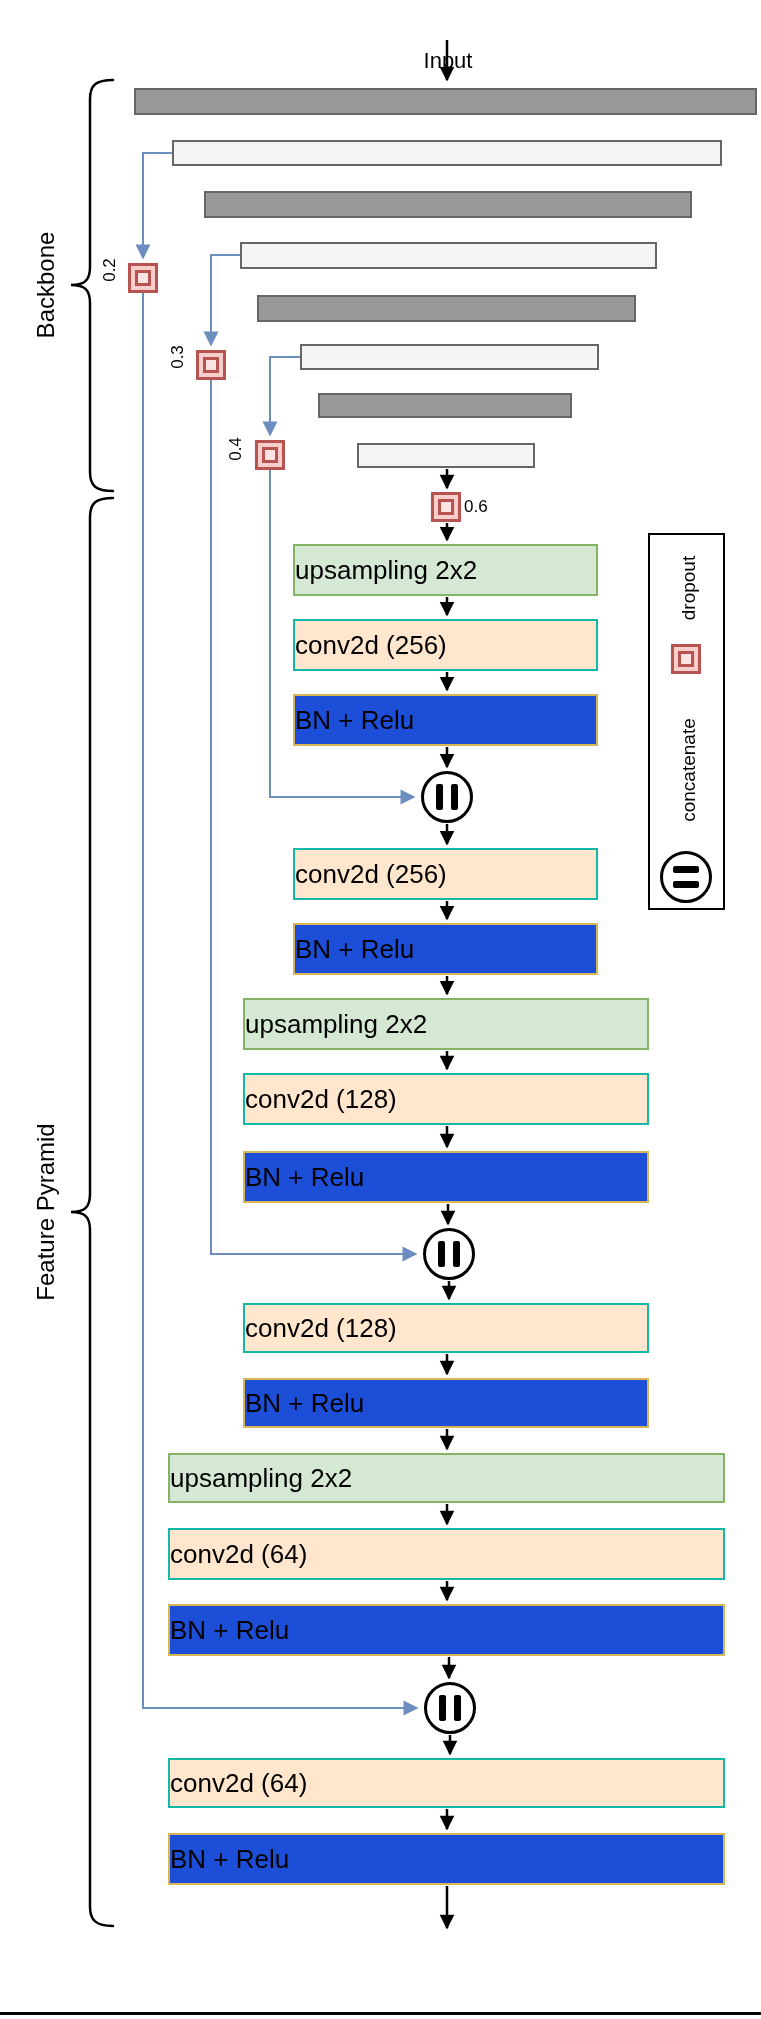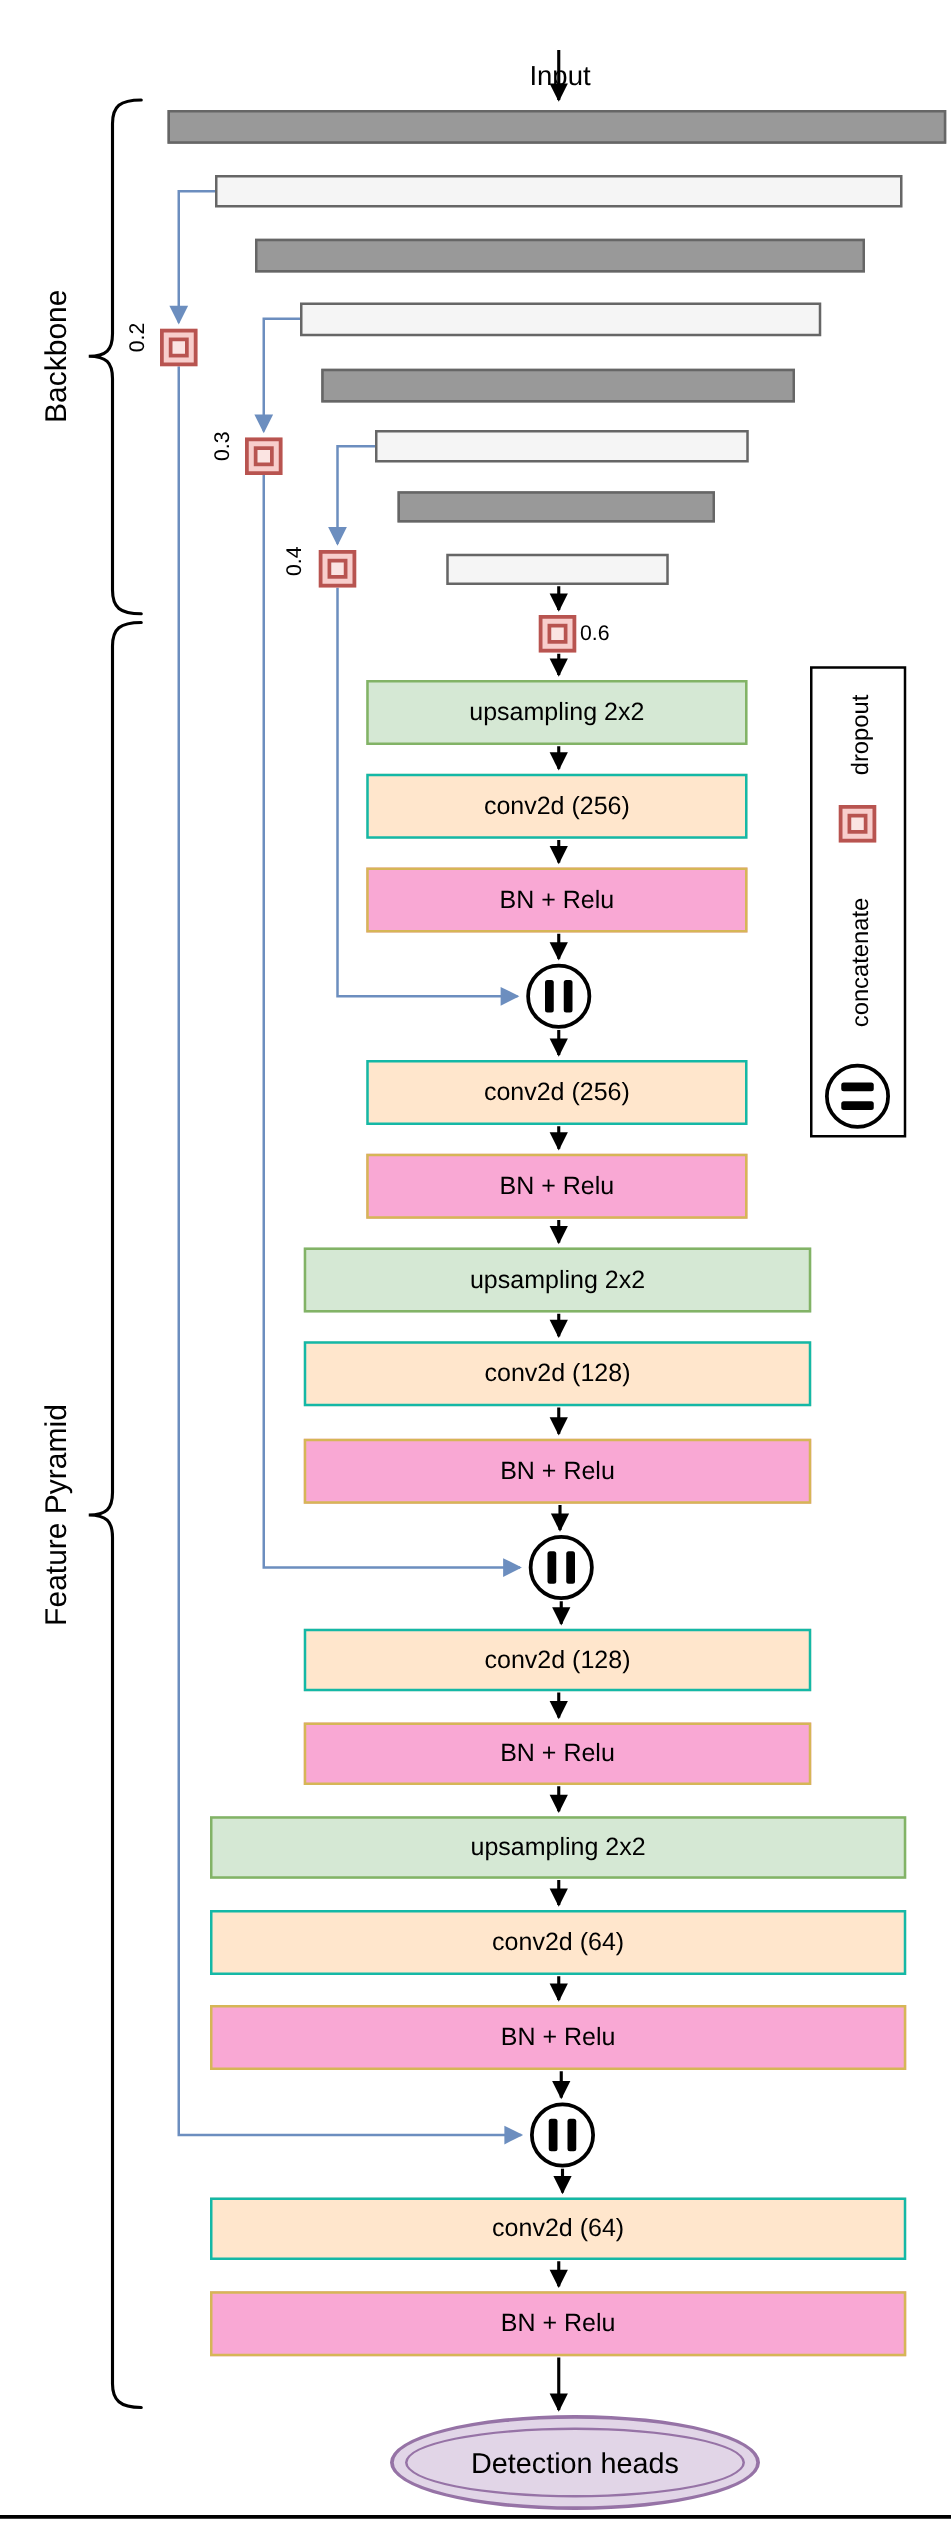--- a/index.html
+++ b/index.html
@@ -10,26 +10,26 @@
     font-family:"Liberation Sans", sans-serif;
     overflow:hidden;
   }
   .abs{position:absolute;box-sizing:border-box;}
   svg.wires{position:absolute;left:0;top:0;z-index:0;}
   .bar{position:absolute;box-sizing:border-box;z-index:1;}
   .bar.dark{background:#999999;border:2px solid #666666;}
   .bar.light{background:#f5f5f5;border:2px solid #666666;}
   .node{
     position:absolute;box-sizing:border-box;z-index:1;
-    display:flex;align-items:center;justify-content:center;
-    font-size:20px;color:#000;text-align:center;
+    display:flex;align-items:center;
+    font-size:26px;color:#000;text-align:center;
   }
   .node.upsampling{background:#d5e8d4;border:2px solid #82b366;}
   .node.conv{background:#ffe6cc;border:2px solid #14b8a6;}
-  .node.bn{background:#f9a8d4;border:2px solid #d6b656;}
+  .node.bn{background:#1d4ed8;border:2px solid #d6b656;}
   .concat{
     position:absolute;box-sizing:border-box;z-index:2;
     width:52px;height:52px;border-radius:50%;
     background:#ffffff;border:3px solid #000000;
     display:flex;align-items:center;justify-content:center;gap:8px;
   }
   .concat .cbar{width:7px;height:26px;background:#000;border-radius:2px;}
   .concat.rot{flex-direction:column;}
   .concat.rot .cbar{width:26px;height:7px;}
   .dropout{
@@ -222,20 +222,16 @@
   <div class="vlabel legend-text" style="left:689px;top:588px;">dropout</div>
   <div class="dropout" style="left:671px;top:644px;">
       <div class="inner"></div>
     </div>
   <div class="vlabel legend-text" style="left:689px;top:770px;">concatenate</div>
   <div class="concat rot" style="left:660px;top:851px;">
       <div class="cbar"></div>
       <div class="cbar"></div>
     </div>
 
-  <div class="ellipse" style="left:312px;top:1932px;width:296px;height:76px;">
-    <div class="inner-ring"></div>
-    <div class="etext">Detection heads</div>
-  </div>
 
   <div class="bottom-rule" style="top:2012px;"></div>
 
 </div>
 
 </body></html>

